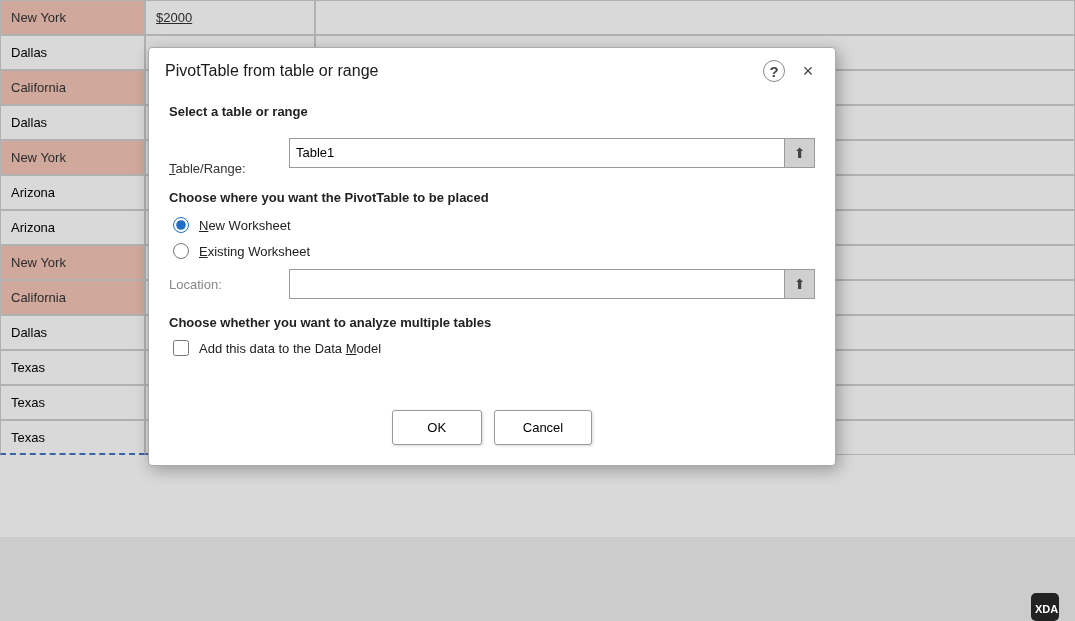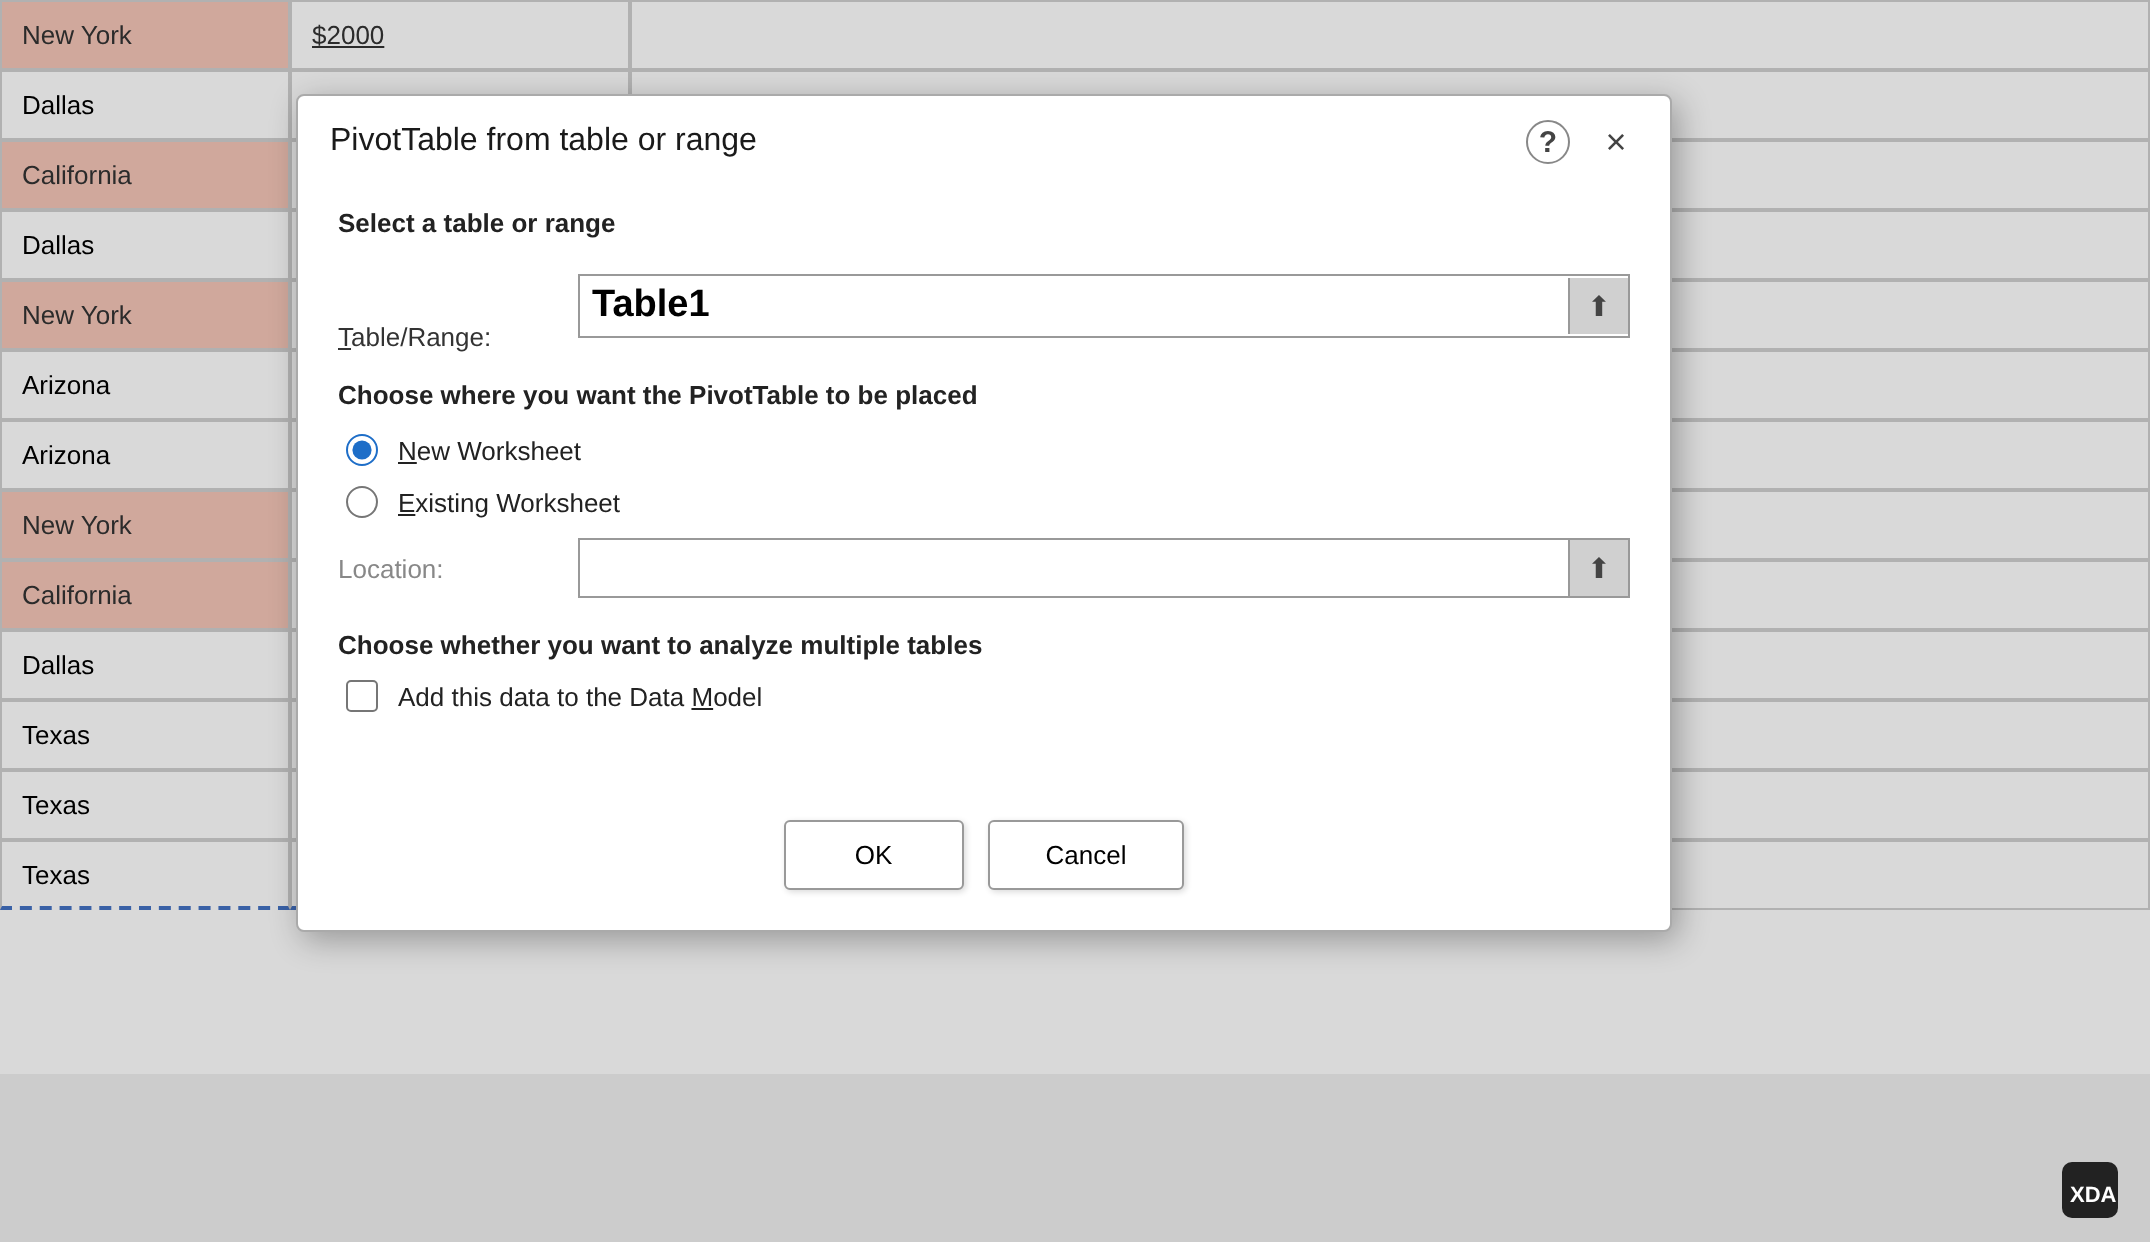--- a/index.html
+++ b/index.html
@@ -154,24 +154,23 @@
       flex: 1;
       border: 1px solid #999;
       background: white;
     }
 
     .field-input {
       flex: 1;
       border: none;
       outline: none;
       padding: 4px 6px;
-      font-size: 19px;
+      font-size: 13px;
       font-family: inherit;
       background: transparent;
-      font-weight: bold;
     }
 
     .field-input-btn {
       width: 30px;
       height: 28px;
       background: #d0d0d0;
       border: none;
       border-left: 1px solid #999;
       cursor: pointer;
       display: flex;
@@ -296,21 +295,21 @@
       border-radius: 3px;
       font-size: 13px;
       cursor: pointer;
       font-family: inherit;
       box-shadow: 1px 1px 3px rgba(0,0,0,0.15);
     }
 
     
     .xda-watermark {
       position: absolute;
-      bottom: 12px;
+      bottom: 0;
       right: 16px;
       display: flex;
       align-items: flex-start;
       gap: 4px;
     }
 
     .xda-logo {
       width: 28px;
       height: 28px;
     }

